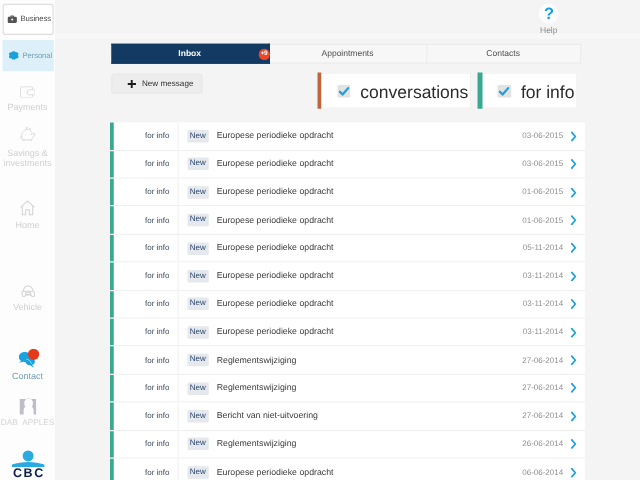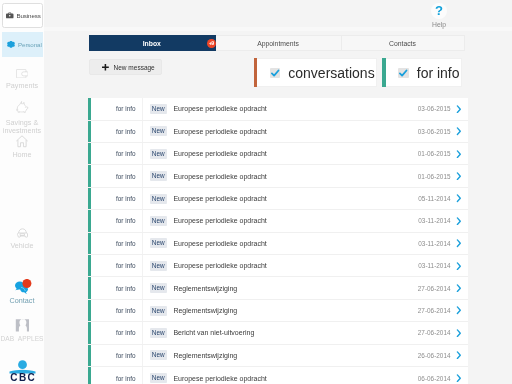--- a/index.html
+++ b/index.html
@@ -113,21 +113,21 @@
     <div class="nav-item" style="top:69px">
       <span class="nav-ico">
         <svg width="12.4" height="9.4" viewBox="0 0 31 23.5">
             <rect x="1" y="1" width="24" height="21.5" rx="1.8" fill="none" stroke="#d5d5d5" stroke-width="1.6"></rect>
             <path d="M28.6 7.2h-9.4a5 5 0 0 0 0 10h9.4a1.4 1.4 0 0 0 1.4-1.4V8.6a1.4 1.4 0 0 0-1.4-1.4z" fill="#fff" stroke="#d5d5d5" stroke-width="1.6"></path>
           </svg>
       </span>
       <span class="nav-label" style="margin-top:4px">Payments</span>
     </div>
 
-    <div class="nav-item" style="top:134px">
+    <div class="nav-item" style="top:159px">
       <span class="nav-ico">
         <svg width="12" height="12.5" viewBox="0 0 23 24" style="margin-top:1px">
             <path d="M1.2 11.1 11.5 1.5l10.3 9.6" fill="none" stroke="#d4d4d4" stroke-width="1.6" stroke-linecap="round" stroke-linejoin="round"></path>
             <path d="M3.6 9.6v12.9h5.1v-7.6h5.6v7.6h5.1V9.6" fill="none" stroke="#d4d4d4" stroke-width="1.6" stroke-linejoin="round"></path>
           </svg>
       </span>
       <span class="nav-label" style="margin-top:3px">Home</span>
     </div>
 
 

